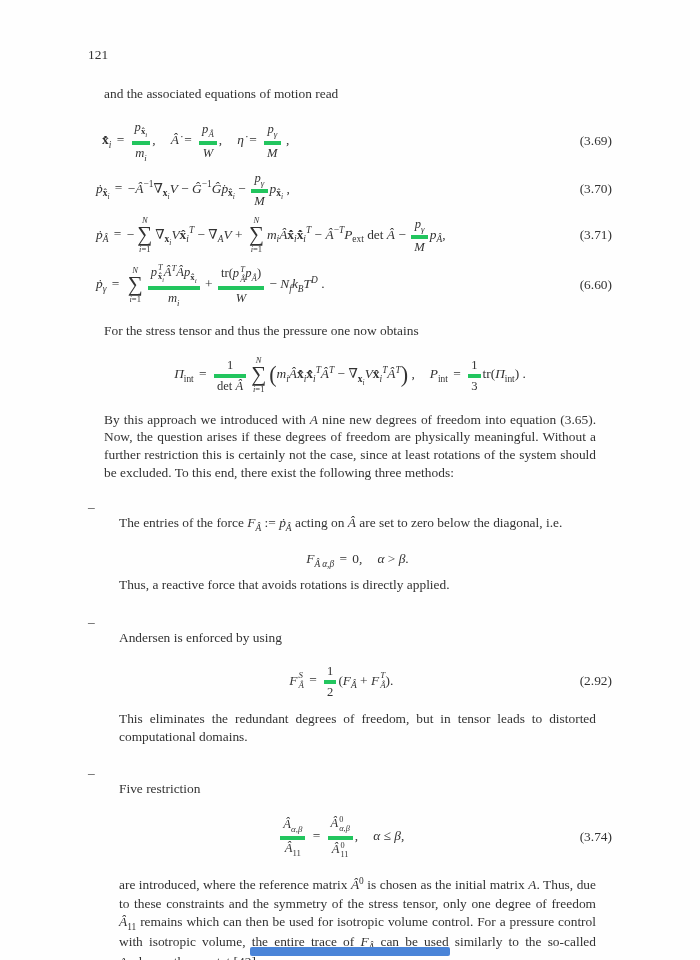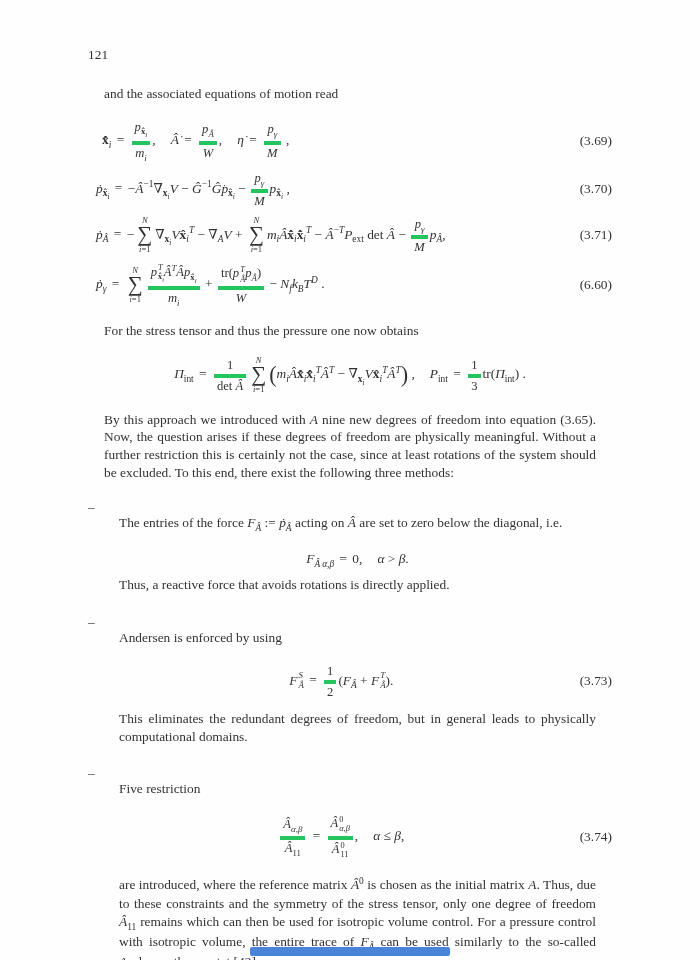--- a/index.html
+++ b/index.html
@@ -117,23 +117,23 @@
         <div class="bbody">
           <p>Andersen is enforced by using</p>
           <div class="eq-row" style="margin:10px 0;">
             <span class="eq-c ctr"><i>F</i><span class="stk">
                   <span><i>S</i></span>
                   <span><i>Â</i></span>
                 </span> <span class="rel">=</span> <span class="fr"><span class="fn">1</span><span class="fd">2</span></span>(<i>F</i><sub><i>Â</i></sub> + <i>F</i><span class="stk">
                   <span><i>T</i></span>
                   <span><i>Â</i></span>
                 </span>).</span>
-            <span class="eq-tag">(3.73)</span>
+            <span class="eq-tag">(2.92)</span>
           </div>
-          <p class="after-line">This eliminates the redundant degrees of freedom, but in general leads to physically computational domains.</p>
+          <p class="after-line">This eliminates the redundant degrees of freedom, but in tensor leads to distorted computational domains.</p>
         </div>
       </div>
 
       <div class="bullet">
         <span class="dash">–</span>
         <div class="bbody">
           <p>Five restriction</p>
           <div class="eq-row" style="margin:6px 0 8px 0;">
             <span class="eq-c ctr"><span class="fr"><span class="fn"><i>Â</i><sub><i>α</i>,<i>β</i></sub></span><span class="fd"><i>Â</i><sub>11</sub></span></span> <span class="rel">=</span> <span class="fr"><span class="fn"><i>Â</i><span class="stk">
                       <span>0</span>

